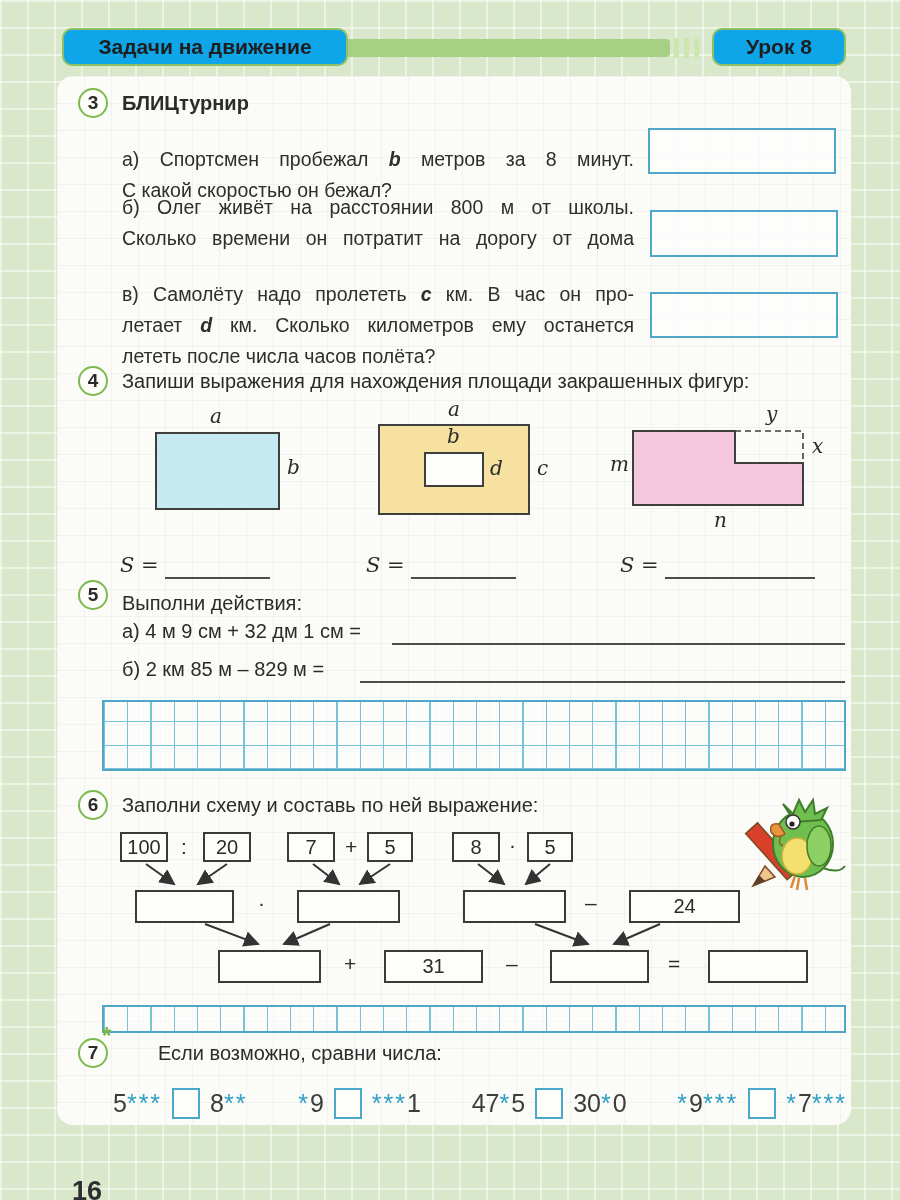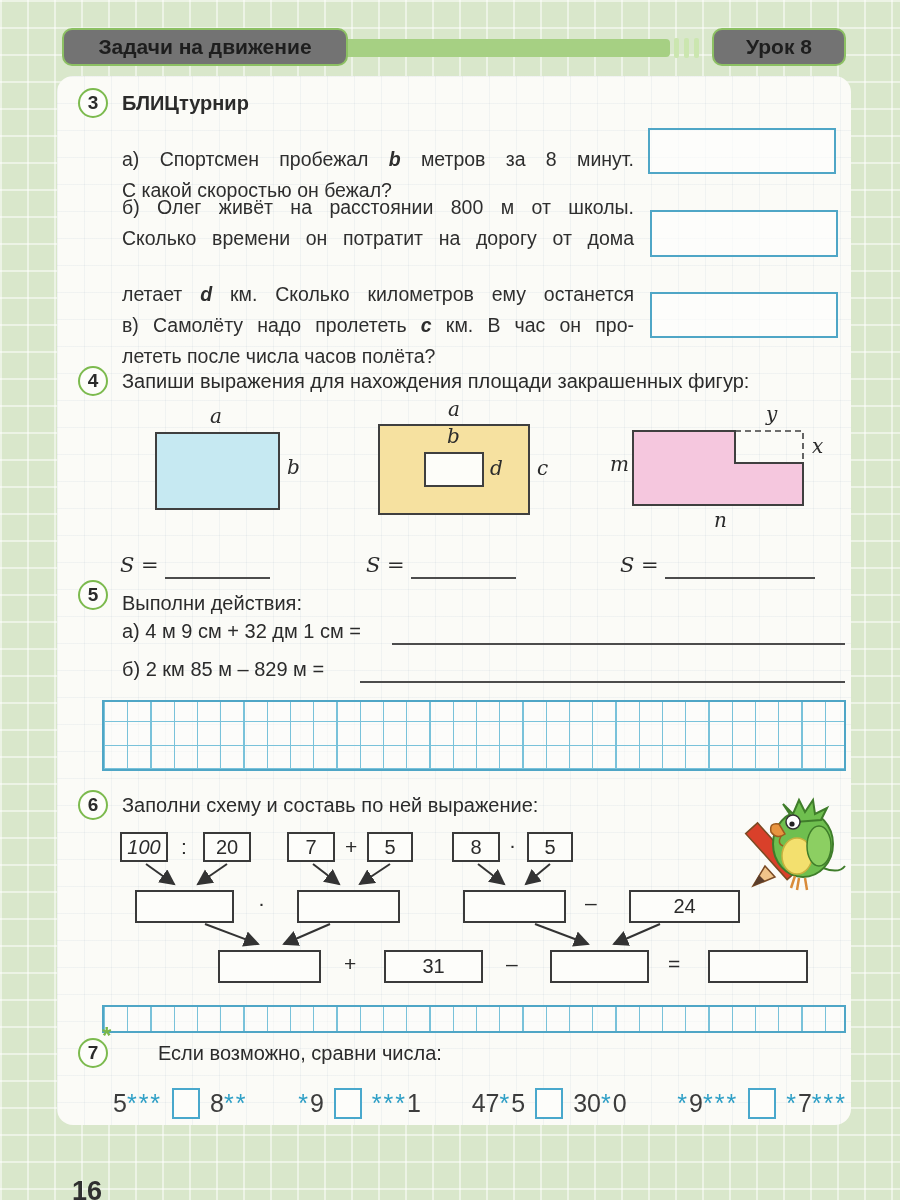--- a/index.html
+++ b/index.html
@@ -10,21 +10,21 @@
     background-image:
       linear-gradient(rgba(255,255,255,.5) 2px, transparent 2px),
       linear-gradient(90deg, rgba(255,255,255,.5) 2px, transparent 2px);
     background-size:27px 27px;
   }
   .abs{position:absolute;}
   
   .hdr-bar{left:150px;top:39px;width:520px;height:18px;background:#a6d083;border-radius:4px;}
   .hdr-tick{top:38px;width:5px;height:20px;background:#cbe6af;border-radius:2px;}
   .hdr-box{
-    top:28px;height:38px;background:#737373;border:2px solid #8cc063;border-radius:10px;
+    top:28px;height:38px;background:#0ea5e9;border:2px solid #8cc063;border-radius:10px;
     display:flex;align-items:center;justify-content:center;
     font-weight:bold;font-size:21px;color:#1e1e1e;box-sizing:border-box;
   }
   
   .panel{
     left:57px;top:76px;width:794px;height:1049px;background:#fbfbf7;border-radius:16px;
     background-image:
       linear-gradient(rgba(150,175,190,.10) 1px, transparent 1px),
       linear-gradient(90deg, rgba(150,175,190,.10) 1px, transparent 1px);
     background-size:27px 27px;
@@ -100,22 +100,22 @@
 </div>
 <div class="abs ansbox" style="left:648px;top:128px;width:188px;height:46px;"></div>
 
 <div class="abs tblock" style="left:122px;top:192px;">
   <div class="jline"><span>б) Олег живёт на расстоянии 800 м от школы.</span></div>
   <div class="jline"><span>Сколько времени он потратит на дорогу от дома</span></div>
 </div>
 <div class="abs ansbox" style="left:650px;top:210px;width:188px;height:47px;"></div>
 
 <div class="abs tblock" style="left:122px;top:279px;">
+  <div class="jline"><span>в) Самолёту надо пролететь </span><span class="mvar">c</span><span> км. В час он про-</span></div>
   <div class="jline"><span>летает </span><span class="mvar">d</span><span> км. Сколько километров ему останется</span></div>
-  <div class="jline"><span>в) Самолёту надо пролететь </span><span class="mvar">c</span><span> км. В час он про-</span></div>
   <div class="lline"><span>лететь после числа часов полёта?</span></div>
 </div>
 <div class="abs ansbox" style="left:650px;top:292px;width:188px;height:46px;"></div>
 
 <div class="abs tasknum" style="left:78px;top:366px;">
   <span>4</span>
 </div>
 <div class="abs ttitle" style="left:122px;top:370px;">Запиши выражения для нахождения площади закрашенных фигур:</div>
 
 <div class="abs shape-rect" style="left:155px;top:432px;width:125px;height:78px;background:#c6e9f2;"></div>
@@ -192,21 +192,21 @@
     <line x1="290" y1="38" x2="260" y2="58"></line>
     <line x1="378" y1="38" x2="404" y2="58"></line>
     <line x1="450" y1="38" x2="426" y2="58"></line>
     <line x1="105" y1="98" x2="158" y2="118"></line>
     <line x1="230" y1="98" x2="184" y2="118"></line>
     <line x1="435" y1="98" x2="488" y2="118"></line>
     <line x1="560" y1="98" x2="514" y2="118"></line>
   </g>
 </svg>
 
-<div class="abs sbox" style="left:120px;top:832px;width:48px;height:30px;font-style:italic;">100</div>
+<div class="abs sbox" style="left:120px;top:832px;width:48px;height:30px;">100</div>
 <div class="abs op" style="left:181px;top:835px;">:</div>
 <div class="abs sbox" style="left:203px;top:832px;width:48px;height:30px;">20</div>
 <div class="abs sbox" style="left:287px;top:832px;width:48px;height:30px;">7</div>
 <div class="abs op" style="left:345px;top:835px;">+</div>
 <div class="abs sbox" style="left:367px;top:832px;width:46px;height:30px;">5</div>
 <div class="abs sbox" style="left:452px;top:832px;width:48px;height:30px;">8</div>
 <div class="abs op" style="left:509px;top:833px;">·</div>
 <div class="abs sbox" style="left:527px;top:832px;width:46px;height:30px;">5</div>
 
 <div class="abs sbox" style="left:135px;top:890px;width:99px;height:33px;"></div>

